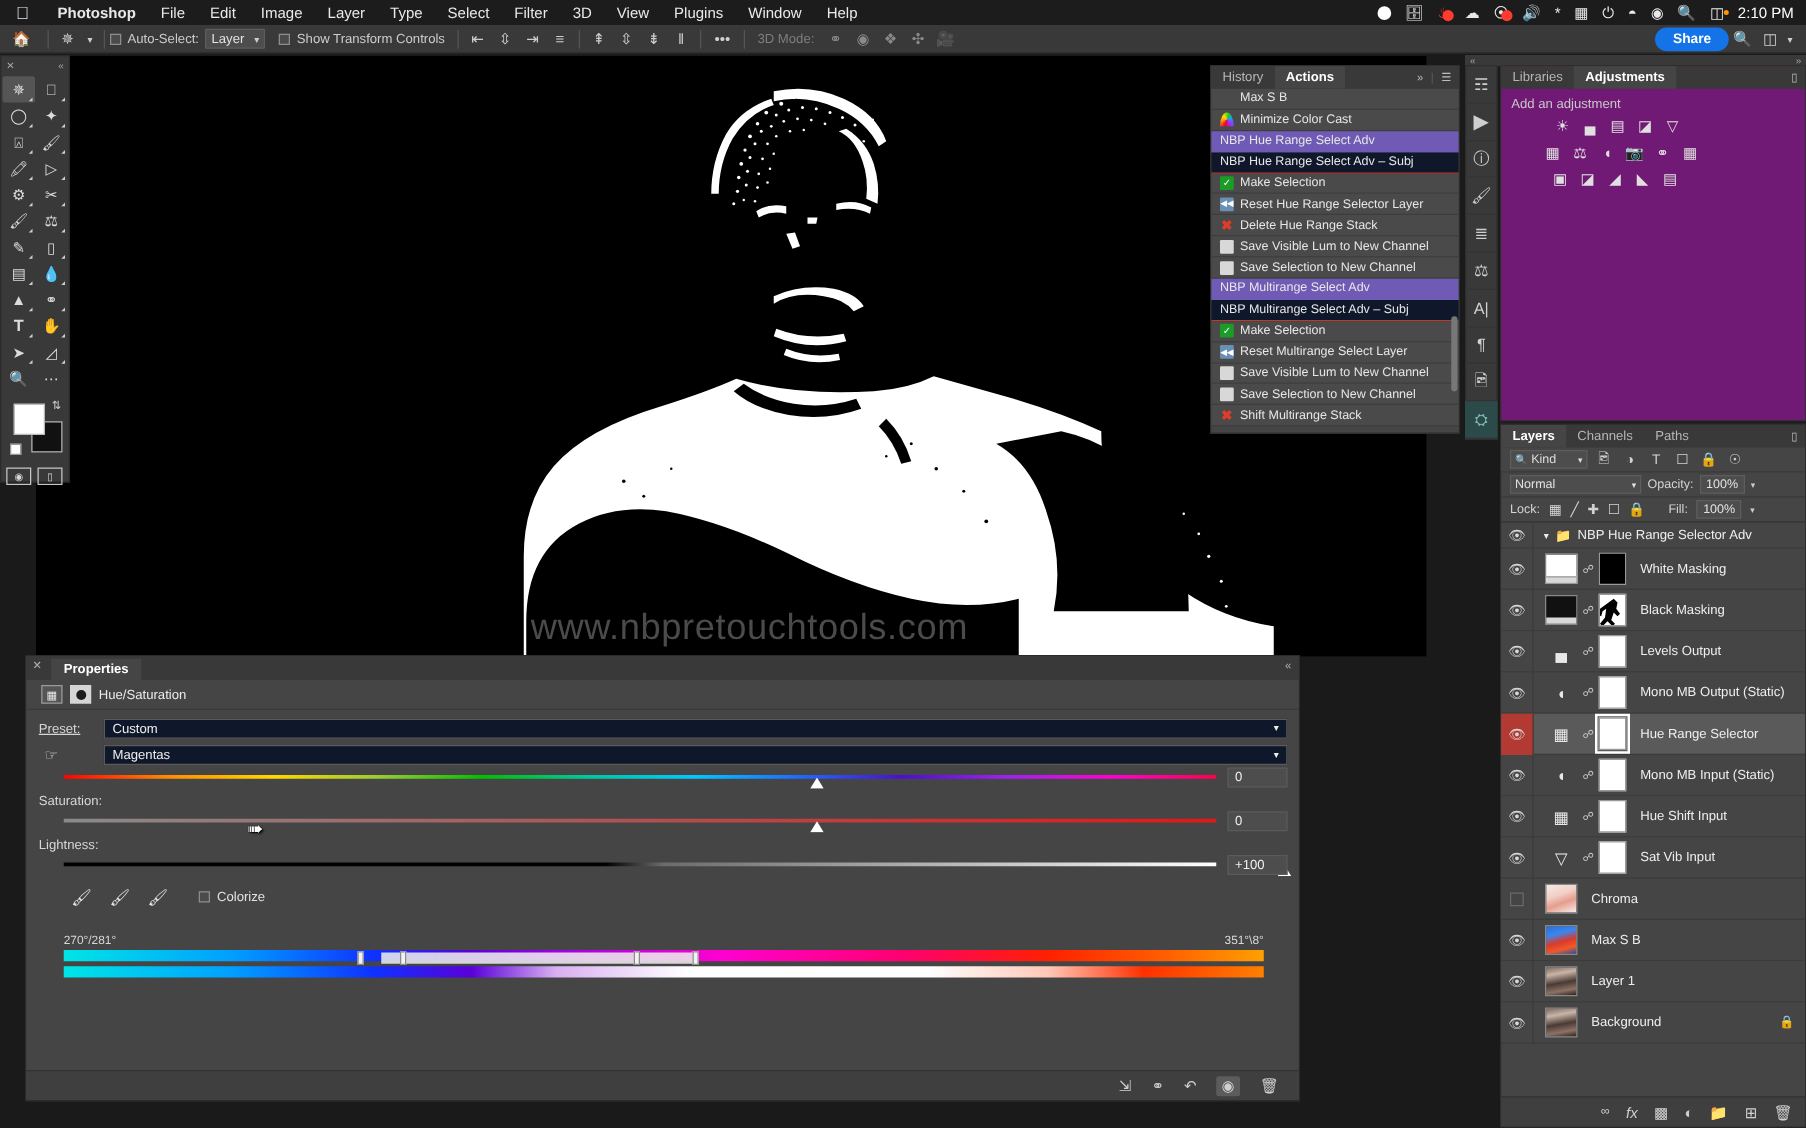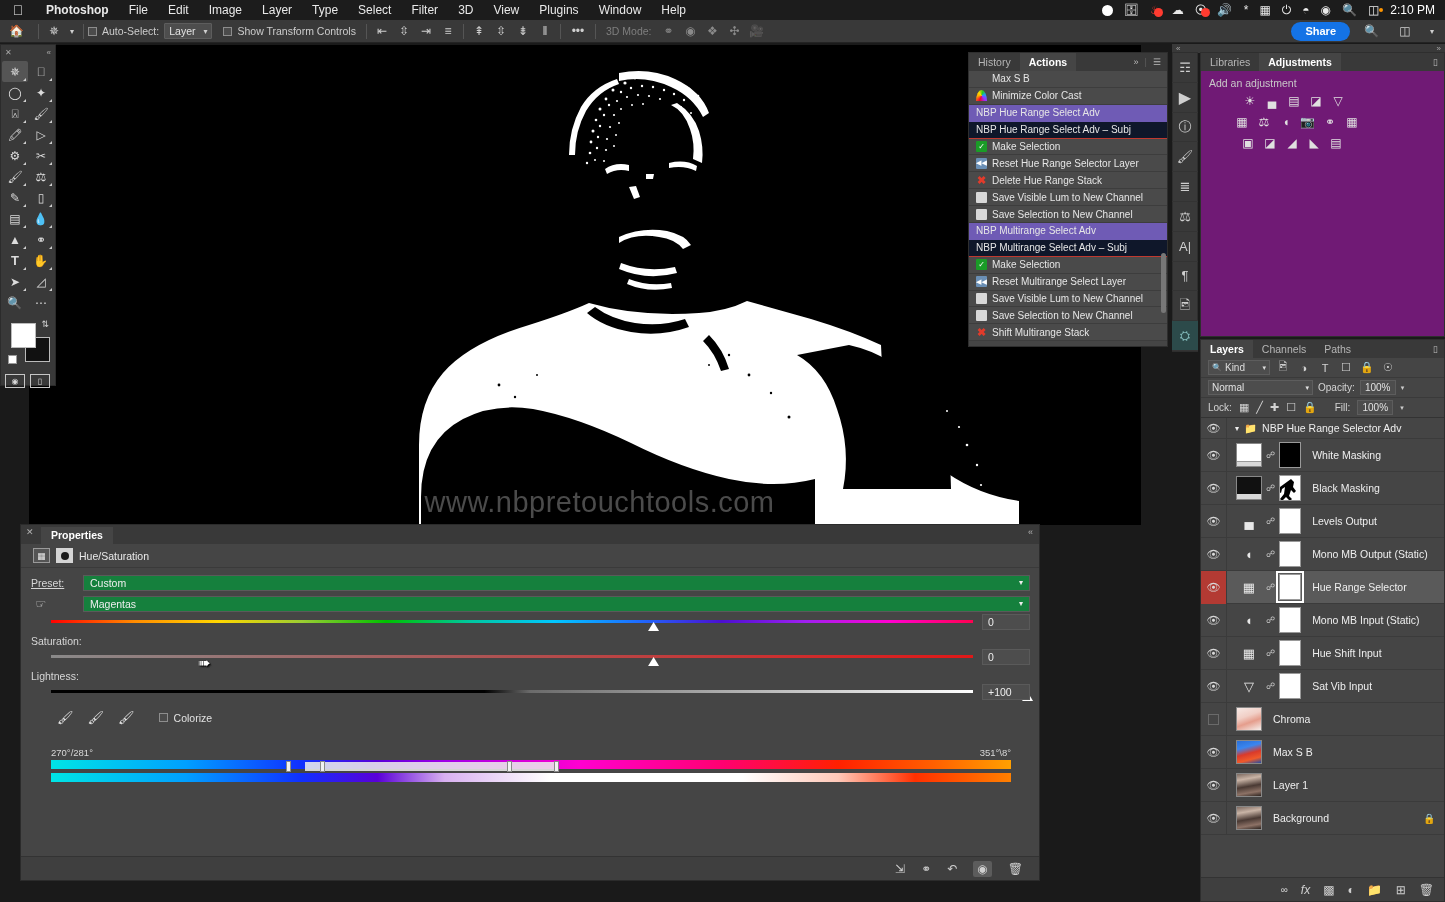--- a/index.html
+++ b/index.html
@@ -152,21 +152,21 @@
   .props-tab { background:#454545; color:#fff; font-weight:bold; font-size:10.5px; padding:2px 10px 3px; }
   .props-head { height:24px; display:flex; align-items:center; gap:6px; padding-left:12px;
      border-bottom:1px solid #3a3a3a; }
   .hs-ic { width:17px; height:15px; border:1px solid #9a9a9a; display:flex; align-items:center; justify-content:center;
      background:#555; font-size:9px; color:#e6e6e6; }
   .hs-ic2 { width:17px; height:15px; background:#d5d5d5; display:flex; align-items:center; justify-content:center;}
   .hs-ic2 i { width:8px;height:8px;border-radius:50%;background:#1c1c1c; display:block;}
   .props-title { font-size:10.5px; color:#eaeaea; }
   .prow { display:flex; align-items:center; height:21px; padding-left:10px; }
   .prow .lbl { width:52px; font-size:10.5px; color:#d6d6d6;text-decoration:underline; }
-  .dd { flex:1; height:16px; background:#15803d; border:1px solid #5a5a5a; display:flex;
+  .dd { flex:1; height:16px; background:#0f172a; border:1px solid #5a5a5a; display:flex;
     align-items:center; justify-content:space-between; padding:0 6px; font-size:10.5px; color:#eee; margin-right:9px;}
   .hand-ic { width:20px; text-align:center; font-size:12px; color:#ddd; }
   .slab { padding:4px 0 2px 10px; font-size:10.5px; color:#d6d6d6; }
   .srow { position:relative; height:17px; margin:0 9px 0 30px; }
   .track { position:absolute; left:0; right:57px; top:6px; height:3px; }
   .hue-track { background:linear-gradient(to right,#ff0000,#ff8c00,#ffd700,#9acd32,#00c000,#00c8a0,#00c8ff,#1e6cff,#4b0fd0,#a020f0,#ff00d0,#ff0050); }
   .sat-track { background:linear-gradient(to right,#8a8a8a,#b05050,#e01818); }
   .lt-track { background:linear-gradient(to right,#000000 0%,#000000 47%,#6b6b6b 52%,#ffffff 100%); }
   .knob { position:absolute; top:8px; width:11px; height:9px; margin-left:-5px;
     background:#fff; clip-path:polygon(50% 0,100% 100%,0 100%); }
@@ -253,21 +253,21 @@
   <div class="opt-ic">‖</div>
   <div class="sep"></div>
   <div class="opt-ic" style="width:26px;">•••</div>
   <div class="sep"></div>
   <label style="color:#7e7e7e;margin:0 6px;">3D Mode:</label>
   <div class="opt-ic" style="color:#8a8a8a;">⚭</div>
   <div class="opt-ic" style="color:#8a8a8a;">◉</div>
   <div class="opt-ic" style="color:#8a8a8a;">❖</div>
   <div class="opt-ic" style="color:#8a8a8a;">✣</div>
   <div class="opt-ic" style="color:#8a8a8a;">🎥</div>
-  <div style="margin-left:auto;display:flex;align-items:center;gap:11px;padding-right:8px;">
+  <div style="margin-left:auto;display:flex;align-items:center;padding-right:8px;">
     <div class="share-btn">Share</div>
     <div class="opt-ic">🔍</div>
     <div class="opt-ic">◫</div>
     <div class="opt-ic" style="width:10px;font-size:8px;">▾</div>
   </div>
 </div>
 
 <div class="canvas-area">
   <div class="canvas-bg"></div>
   <svg width="1112" height="480" viewBox="0 0 1112 480" style="position:absolute;left:0;top:0;">

